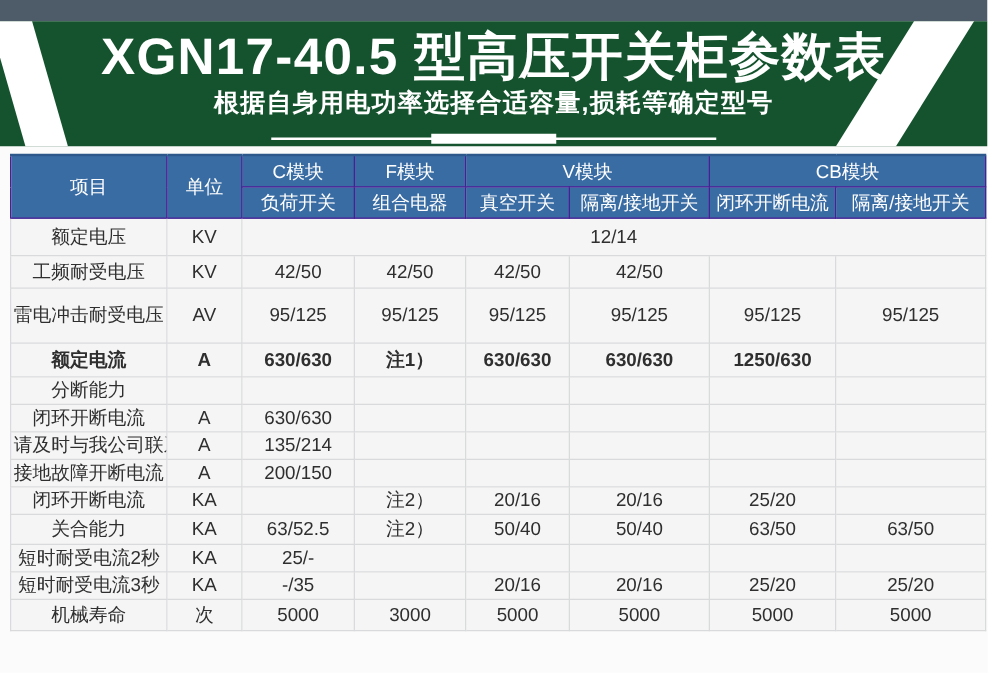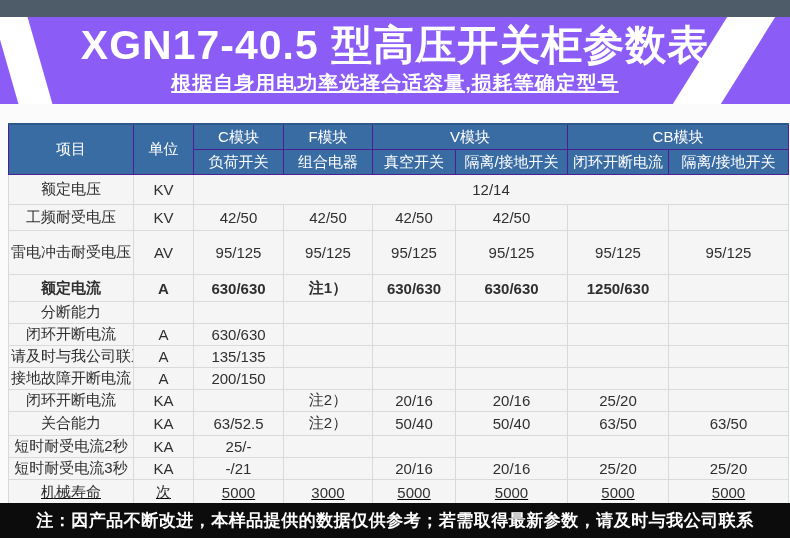--- a/index.html
+++ b/index.html
@@ -10,22 +10,22 @@
     font-family:"Liberation Sans","DejaVu Sans",sans-serif;
     overflow:hidden;
   }
   
   .top-strip{
     position:absolute;left:0;top:0;width:790px;height:17px;
     background:#4e5b69;
   }
   
   .banner{
-    position:absolute;left:0;top:17px;width:790px;height:87px;
-    background:#8b5cf6;
+    position:absolute;left:0;top:17px;width:790px;height:100px;
+    background:#14532d;
     overflow:hidden;
     text-align:center;
     color:#ffffff;
   }
   .stripe{
     position:absolute;top:-6px;bottom:-6px;
     background:#ffffff;
   }
   .stripe-left{left:6px;width:34px;transform:skewX(16deg);}
   .stripe-right{left:700px;width:48px;transform:skewX(-32deg);}
@@ -35,21 +35,20 @@
     font-size:41px;line-height:48px;
     font-weight:bold;letter-spacing:1px;
     white-space:nowrap;
   }
   .banner-subtitle{
     position:relative;
     margin:2px 0 0 0;
     font-size:20px;line-height:24px;
     font-weight:bold;letter-spacing:1px;
     white-space:nowrap;
-    text-decoration:underline;
   }
   .banner-underline{
     position:absolute;left:217px;top:90px;width:356px;height:8px;
   }
   .banner-underline .thin{
     position:absolute;left:0;right:0;top:3px;height:2px;background:#ffffff;
   }
   .banner-underline .thick{
     position:absolute;left:128px;top:0;width:100px;height:8px;background:#ffffff;
   }
@@ -75,21 +74,21 @@
     border:1px solid #d9dadc;
     text-align:center;padding:0 2px;
     overflow:hidden;white-space:nowrap;
   }
   table.params tbody tr{height:22px;}
   table.params tbody tr:nth-child(1){height:30px;}
   table.params tbody tr:nth-child(2){height:26px;}
   table.params tbody tr:nth-child(3){height:44px;}
   table.params tbody tr:nth-child(4){height:27px;font-weight:bold;}
   table.params tbody tr:nth-child(10){height:24px;}
-  table.params tbody tr:nth-child(13){height:25px;text-decoration:underline;}
+  table.params tbody tr:nth-child(13){height:25px;}
   td.merged-val{padding-right:120px;}
   
   .note-bar{
     position:absolute;left:0;bottom:0;width:790px;height:35px;
     background:#0c0c0c;color:#ffffff;
     display:flex;align-items:center;justify-content:center;
     font-size:17px;font-weight:bold;letter-spacing:0.5px;
     white-space:nowrap;
   }
 </style>
@@ -193,21 +192,21 @@
             <td>630/630</td>
             <td></td>
             <td></td>
             <td></td>
             <td></td>
             <td></td>
           </tr>
           <tr>
             <td>请及时与我公司联系</td>
             <td>A</td>
-            <td>135/135</td>
+            <td>135/214</td>
             <td></td>
             <td></td>
             <td></td>
             <td></td>
             <td></td>
           </tr>
           <tr>
             <td>接地故障开断电流</td>
             <td>A</td>
             <td>200/150</td>
@@ -243,38 +242,35 @@
             <td>25/-</td>
             <td></td>
             <td></td>
             <td></td>
             <td></td>
             <td></td>
           </tr>
           <tr>
             <td>短时耐受电流3秒</td>
             <td>KA</td>
-            <td>-/21</td>
+            <td>-/35</td>
             <td></td>
             <td>20/16</td>
             <td>20/16</td>
             <td>25/20</td>
             <td>25/20</td>
           </tr>
           <tr>
             <td>机械寿命</td>
             <td>次</td>
             <td>5000</td>
             <td>3000</td>
             <td>5000</td>
             <td>5000</td>
             <td>5000</td>
             <td>5000</td>
           </tr>
         </tbody>
     </table>
   </div>
 
-  <div class="note-bar">
-    <span>注：因产品不断改进，本样品提供的数据仅供参考；若需取得最新参数，请及时与我公司联系</span>
-  </div>
 
 </div>
 
 </body></html>

